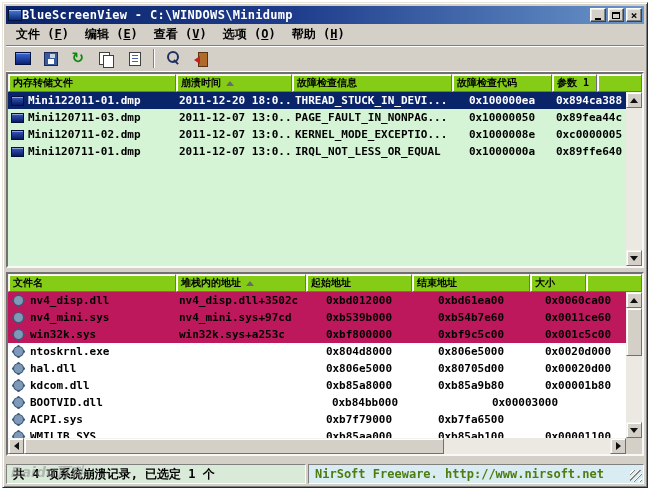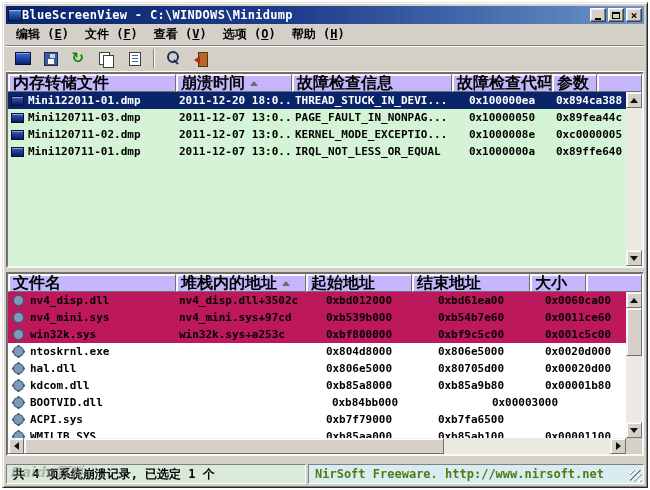--- a/index.html
+++ b/index.html
@@ -43,21 +43,21 @@
 .ic-exit{width:15px;height:14px}
 .ic-exit::before{content:"";position:absolute;right:1px;top:0;width:8px;height:13px;background:#b06a2a;border:1px solid #5a3410}
 .ic-exit::after{content:"";position:absolute;left:0;top:4px;width:0;height:0;border:4px solid transparent;border-left:0;border-right:6px solid #c02020}
 
 
 .pane{border:2px solid;border-color:#707070 #f8f8f8 #f8f8f8 #707070;display:flex;flex-direction:column;overflow:hidden}
 .upper{flex:0 0 196px;background:#d5f3d5}
 .splitter{flex:0 0 4px}
 .lower{flex:1;background:#fff}
 .lv-header{display:flex;flex:0 0 18px;overflow:hidden}
-.hcell{display:flex;align-items:center;padding:0 4px;background:#c4b5fd;border:1px solid;border-color:#f4f2ee #707070 #707070 #f4f2ee;box-shadow:inset 1px 1px 0 #fff;white-space:nowrap;overflow:hidden;font-size:16px}
+.hcell{display:flex;align-items:center;padding:0 4px;background:#84cc16;border:1px solid;border-color:#f4f2ee #707070 #707070 #f4f2ee;box-shadow:inset 1px 1px 0 #fff;white-space:nowrap;overflow:hidden;font-size:10px}
 .hfill{flex:1;min-width:0}
 .sort-arrow{width:0;height:0;border-left:4px solid transparent;border-right:4px solid transparent;border-bottom:5px solid #6a6a6a;margin-left:5px}
 .lv-main{flex:1;display:flex;overflow:hidden}
 .lv-body{flex:1;overflow:hidden}
 .upper .lv-body{background:#d5f3d5}
 .lower .lv-body{background:#fff}
 .lrow{display:flex;height:17px;}
 .lrow.selected{background:#0a246a;color:#fff}
 .lrow.pink{background:#be185d}
 .cell{height:17px;display:flex;align-items:center;padding:0 3px;white-space:nowrap;overflow:hidden;font-size:11px}
@@ -103,22 +103,22 @@
       </button>
     <button class="tbtn">
         <span class="g-max"></span>
       </button>
     <button class="tbtn">
         <span>×</span>
       </button>
   </div>
 
   <div class="menubar">
+      <span class="menu-item">文件 (<u>F</u>)</span>
       <span class="menu-item">编辑 (<u>E</u>)</span>
-      <span class="menu-item">文件 (<u>F</u>)</span>
       <span class="menu-item">查看 (<u>V</u>)</span>
       <span class="menu-item">选项 (<u>O</u>)</span>
       <span class="menu-item">帮助 (<u>H</u>)</span>
     </div>
 
   <div class="toolbar">
       <button class="tool-btn">
         <span class="ic ic-bluescreen"></span>
       </button>
       <button class="tool-btn">

